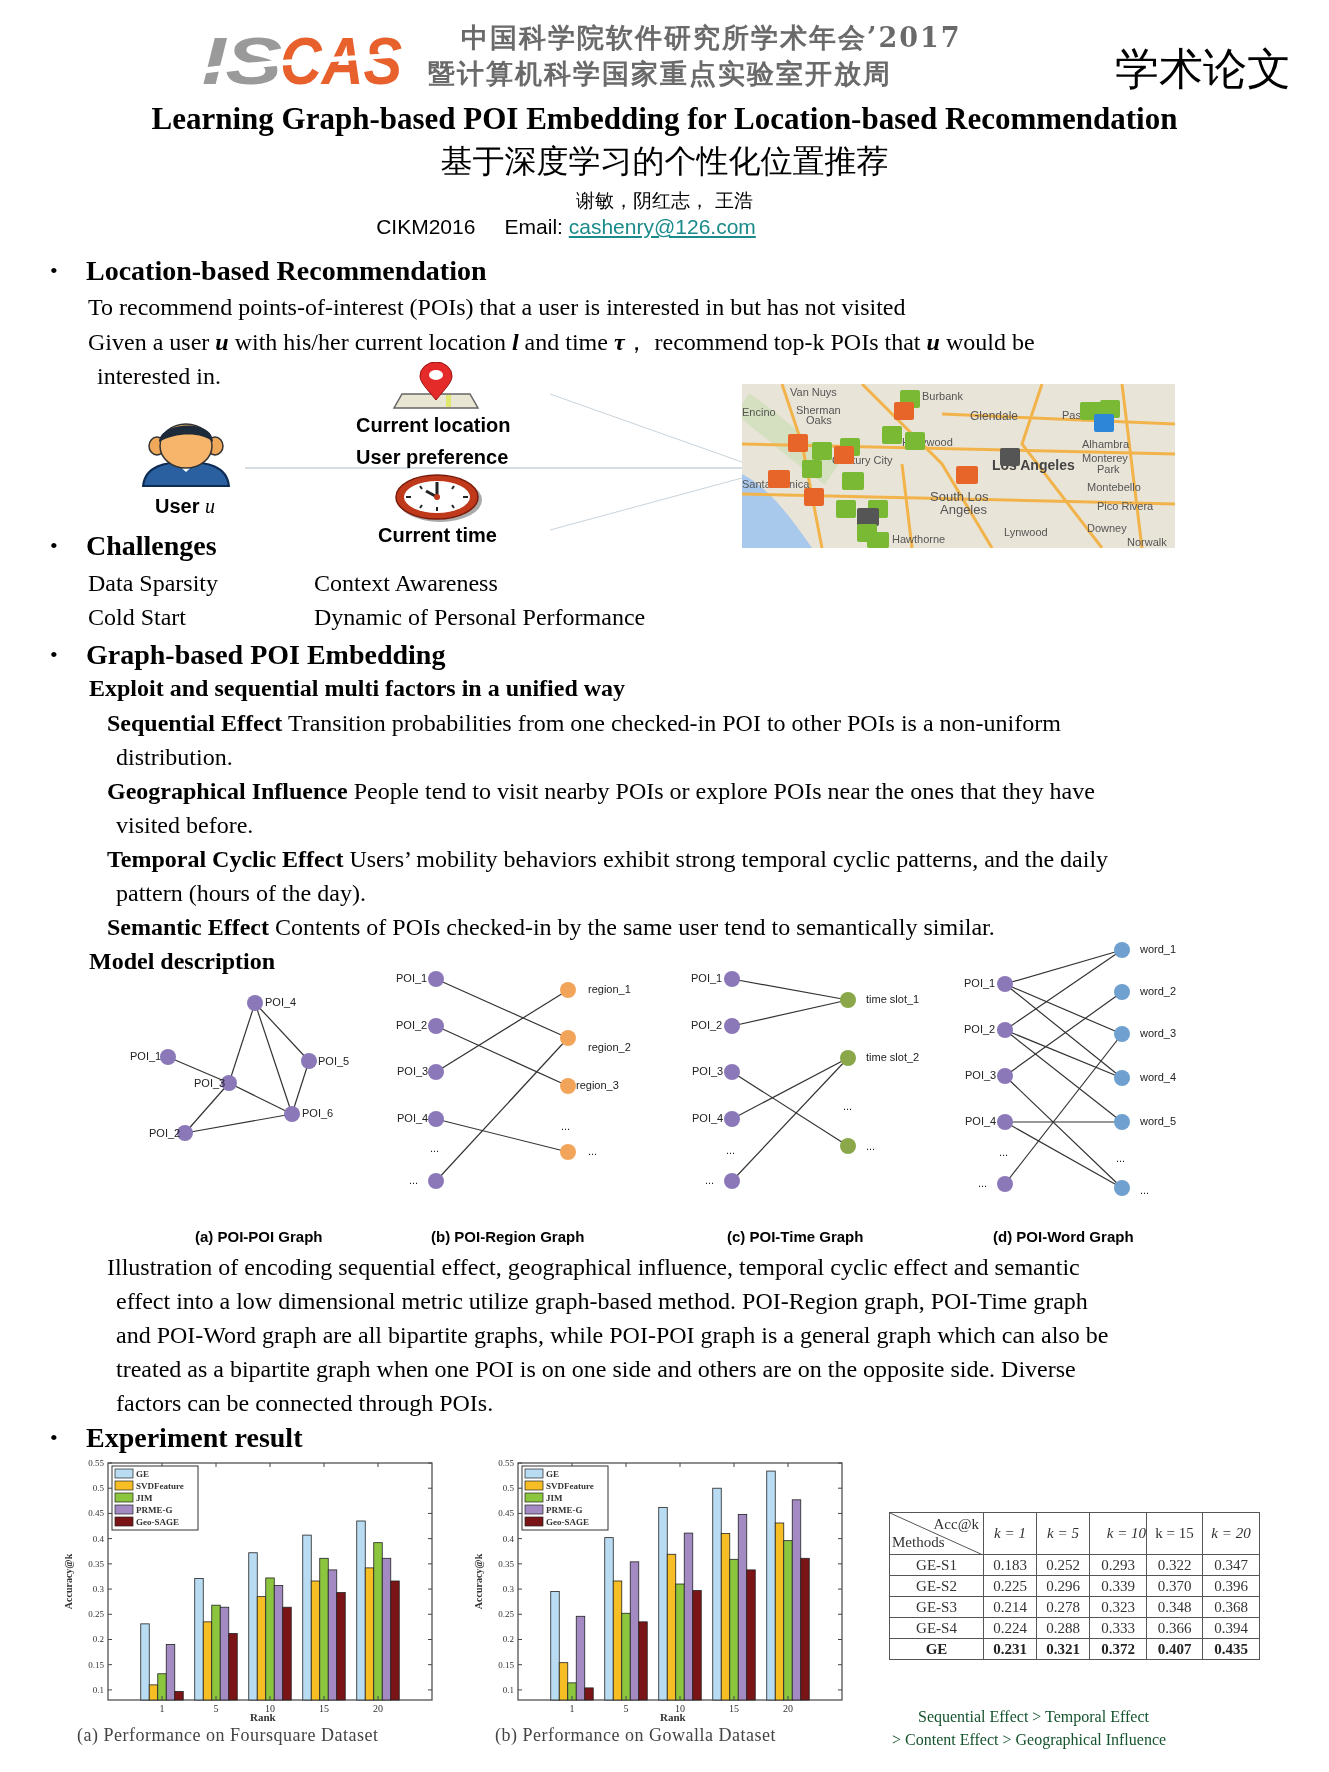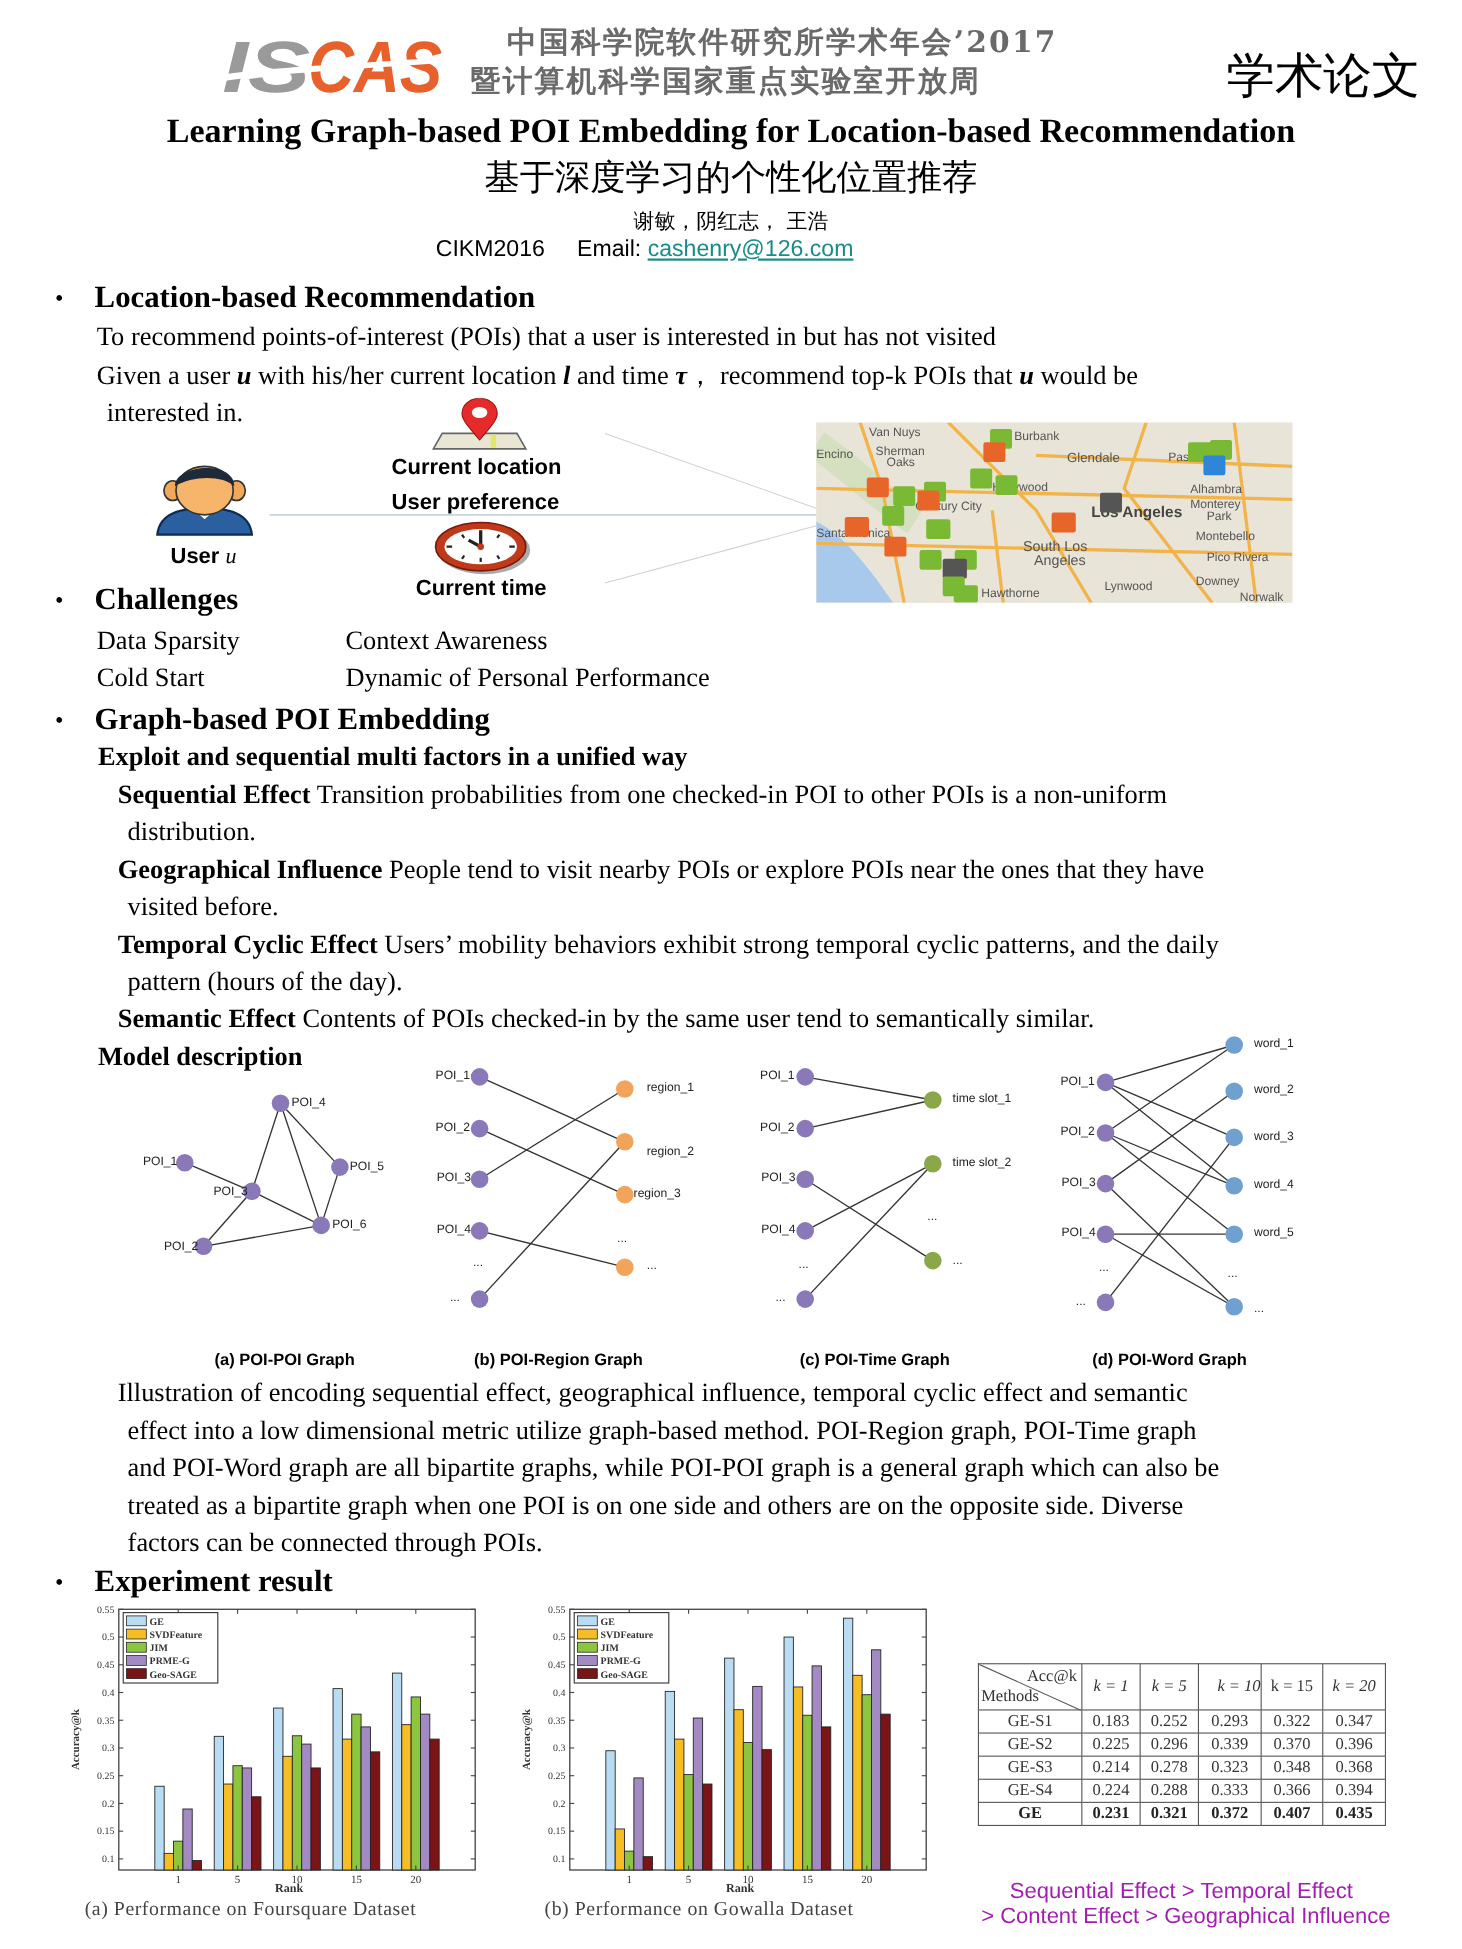--- a/index.html
+++ b/index.html
@@ -12,21 +12,21 @@
   .sec{font-weight:bold;font-size:28px;white-space:nowrap;}
   .bullet{font-size:22px;}
   .body{font-size:24px;white-space:nowrap;line-height:1;}
   .b{font-weight:bold;}
   .gl{font-family:"Liberation Sans",sans-serif;font-size:11px;color:#222;white-space:nowrap;}
   .gcap{font-family:"Liberation Sans",sans-serif;font-size:15px;font-weight:bold;white-space:nowrap;}
   .icon-lbl{font-family:"Liberation Sans",sans-serif;font-weight:bold;font-size:20px;white-space:nowrap;}
   table.res{border-collapse:collapse;font-family:"Liberation Serif",serif;font-size:15px;color:#333;}
   table.res td{border:1.5px solid #555;text-align:center;padding:0;}
   .cap{font-family:"Liberation Serif",serif;font-size:18px;color:#444;white-space:nowrap;letter-spacing:0.5px;}
-  .concl{font-family:Liberation Sans, sans-serif;font-size:20px;color:#a21caf;white-space:nowrap;}
+  .concl{font-family:Liberation Serif, serif;font-size:16px;color:#14532d;white-space:nowrap;}
   a.email{color:#1a8a8a;text-decoration:underline;}
 </style>
 </head>
 <body>
 
 <div class="abs" style="left:200px;top:30px;width:205px;height:60px;">
   <svg width="205" height="62" viewBox="0 0 205 62">
     <text x="2" y="54" font-family="Liberation Sans, sans-serif" font-weight="bold" font-style="italic" font-size="66" fill="#9a9a9a" textLength="80" lengthAdjust="spacingAndGlyphs">IS</text>
     <text x="80" y="54" font-family="Liberation Sans, sans-serif" font-weight="bold" font-style="italic" font-size="66" fill="#e8602c" textLength="122" lengthAdjust="spacingAndGlyphs">CAS</text>
     <path d="M0 38 C 60 30, 120 28, 205 22 L 205 27 C 120 33, 60 36, 0 44 Z" fill="#ffffff"></path>
@@ -34,21 +34,21 @@
 </div>
 <div class="abs hdr-cn" style="left:428px;top:20px;margin-left:33px;">中国科学院软件研究所学术年会’2017</div>
 <div class="abs hdr-cn" style="left:428px;top:56px;">暨计算机科学国家重点实验室开放周</div>
 <div class="abs" style="left:1115px;top:40px;font-size:44px;font-family:'DejaVu Serif',serif;white-space:nowrap;">学术论文</div>
 
 <div class="abs title" style="left:0;width:1329px;text-align:center;top:101px;">
   <span>Learning Graph-based POI Embedding for Location-based Recommendation</span>
 </div>
 <div class="abs" style="left:0;width:1329px;text-align:center;top:140px;font-size:32px;font-family:'DejaVu Serif',serif;">基于深度学习的个性化位置推荐</div>
 <div class="abs" style="left:0;width:1329px;text-align:center;top:188px;font-size:19px;font-family:'DejaVu Sans',sans-serif;">谢敏，阴红志， 王浩</div>
-<div class="abs sans" style="left:0;width:1132px;text-align:center;top:215px;font-size:21px;padding-left:20px;">
+<div class="abs sans" style="left:0;width:1132px;text-align:center;top:215px;font-size:21px;">
   <span>CIKM2016</span>&nbsp;&nbsp;&nbsp;&nbsp;
   <span>Email:</span>
   <a class="email">cashenry@126.com</a>
 </div>
 
 <div class="abs bullet" style="left:50px;top:258px;">•</div>
 <div class="abs sec" style="left:86px;top:255px;">Location-based Recommendation</div>
 <div class="abs body" style="left:88px;top:295px;">To recommend points-of-interest (POIs) that a user is interested in but has not visited</div>
 <div class="abs body" style="left:88px;top:330px;">
   <span>Given a user </span><b><i>u</i></b><span> with his/her current location </span><b><i>l</i></b><span> and time </span><b><i>τ</i></b><span>，  recommend top-k POIs that </span><b><i>u</i></b><span> would be</span>

